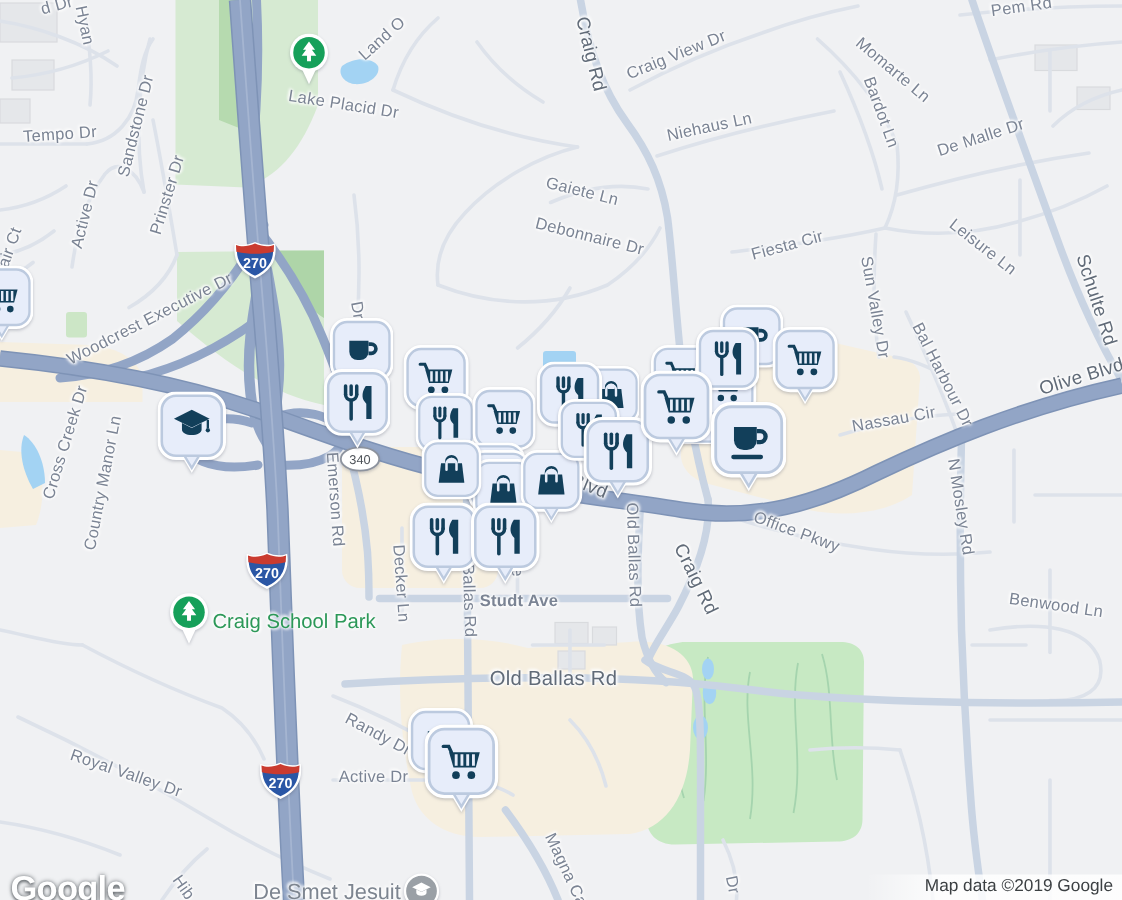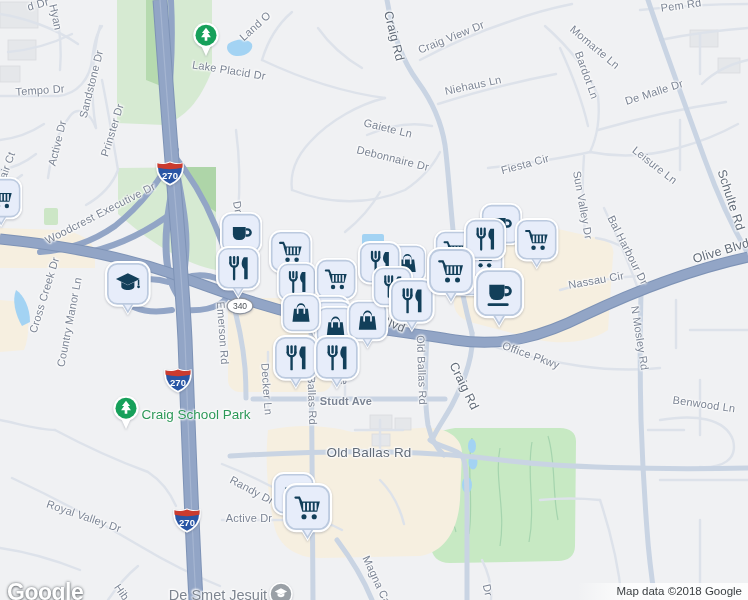--- a/index.html
+++ b/index.html
@@ -710,14 +710,14 @@
               <path d="M18.3 8.3v6"></path>
             </g>
     <circle cx="9.2" cy="19.2" r="2" fill="#123f5a"></circle>
             <circle cx="17.2" cy="19.2" r="2" fill="#123f5a"></circle>
           </g>
     </svg>
       </div>
     </div>
 
   <div id="google-logo">Google</div>
-  <div id="attrib">Map data ©2018 Google</div>
+  <div id="attrib">Map data ©2019 Google</div>
 </div>
 
 </body></html>

